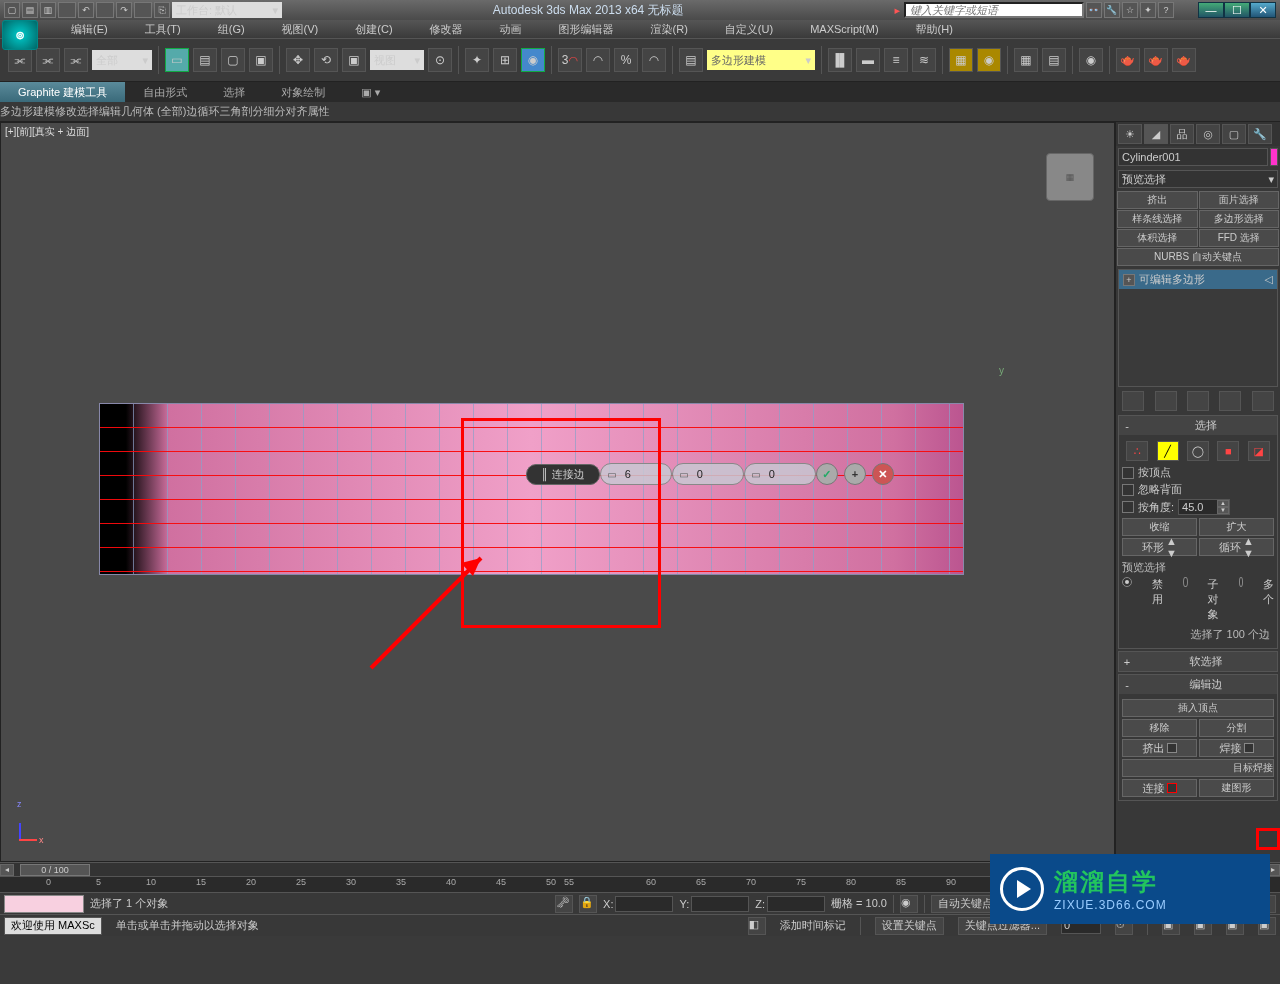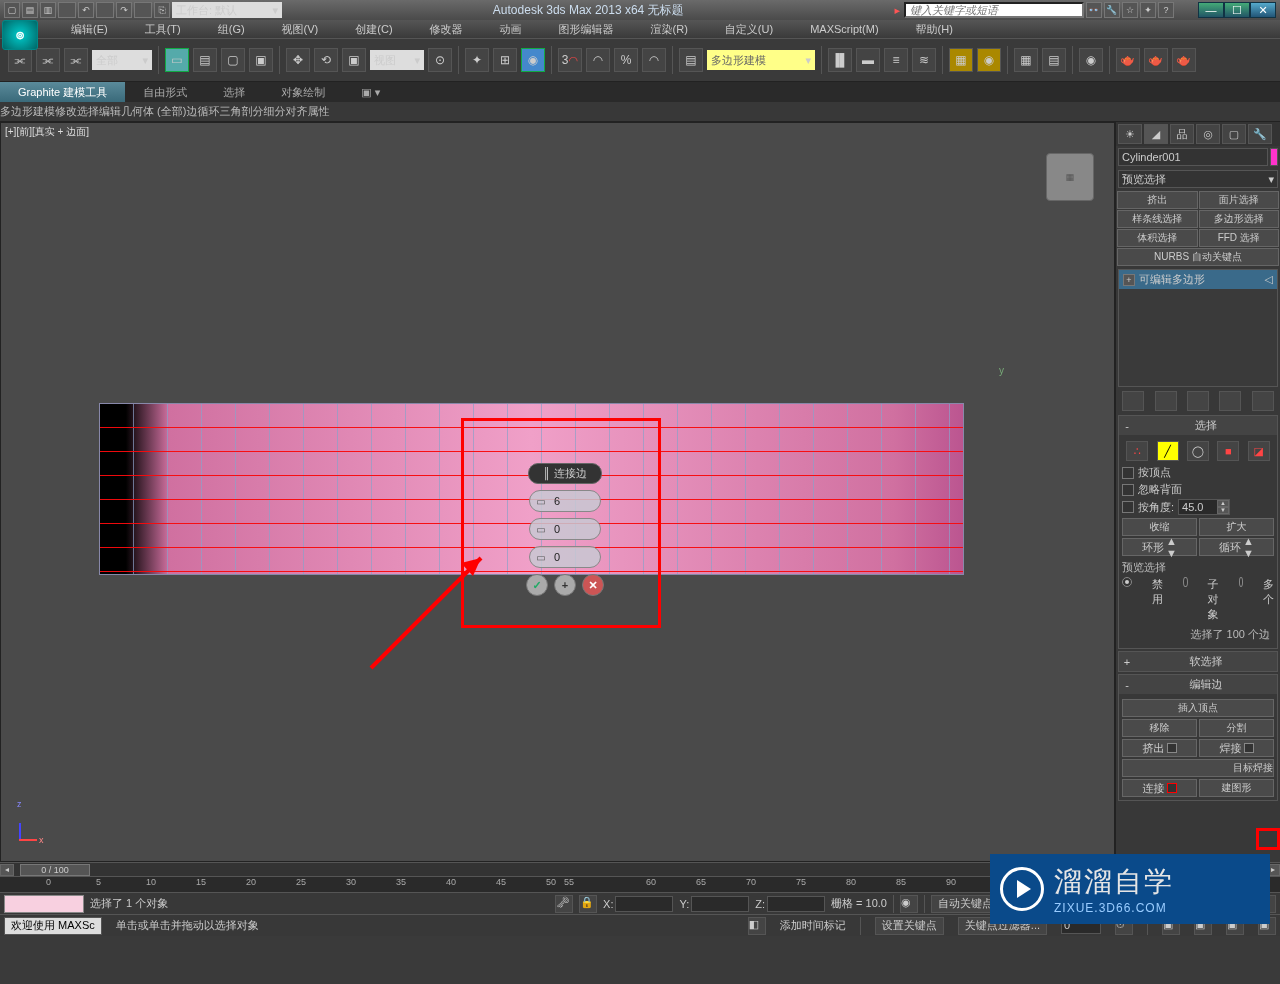--- a/index.html
+++ b/index.html
@@ -34,21 +34,21 @@
   .vp-axis{position:absolute;bottom:20px;left:18px;width:30px;height:30px}
   .vp-axis .z{position:absolute;width:2px;height:18px;background:#44f;left:0;bottom:0}
   .vp-axis .x{position:absolute;height:2px;width:18px;background:#f44;left:0;bottom:0}
   .vp-axis .zl{position:absolute;color:#88f;left:-2px;top:-12px;font-size:9px}
   .vp-axis .xl{position:absolute;color:#f88;left:20px;bottom:-4px;font-size:9px}
   .cylinder-mesh{position:absolute;left:98px;top:280px;width:865px;height:172px;background:linear-gradient(to right,#000 0%,#000 3%,#d070a0 8%,#f0a0c8 50%,#d070a0 92%,#bb5590 100%);border:1px solid #88a}
   .cylinder-mesh::before{content:"";position:absolute;inset:0;background-image:repeating-linear-gradient(to right,transparent 0,transparent 33px,rgba(140,160,200,.7) 33px,rgba(140,160,200,.7) 34px),repeating-linear-gradient(to bottom,transparent 0,transparent 23px,rgba(140,160,200,.6) 23px,rgba(140,160,200,.6) 24px)}
   .sel-edges{position:absolute;inset:0;background-image:repeating-linear-gradient(to bottom,transparent 0,transparent 23px,rgba(255,0,0,.9) 23px,rgba(255,0,0,.9) 24px)}
   .red-box{position:absolute;left:460px;top:295px;width:200px;height:210px;border:3px solid red;pointer-events:none}
   .red-arrow{position:absolute;left:360px;top:415px;width:140px;height:140px;pointer-events:none}
-  .caddy{position:absolute;left:525px;top:340px;display:flex;flex-direction:column;align-items:center;gap:6px}
+  .caddy{position:absolute;left:525px;top:340px;display:flex;flex-direction:row;align-items:center;}
   .caddy-title{background:#333;border:1px solid #666;border-radius:10px;padding:2px 14px;color:#ddd}
   .caddy-spin{display:flex;align-items:center;background:rgba(200,200,210,.85);border:1px solid #888;border-radius:11px;height:22px;width:72px}
   .caddy-spin .ico{width:22px;display:flex;justify-content:center;color:#555;font-size:10px}
   .caddy-spin .val{flex:1;color:#222;text-align:left;padding-left:2px}
   .caddy-btns{display:flex;gap:6px}
   .caddy-btn{width:22px;height:22px;border-radius:11px;background:#aaa;border:1px solid #777;display:flex;align-items:center;justify-content:center;color:#333;font-weight:bold}
   .caddy-btn.ok{color:#2a6}
   .caddy-btn.cancel{background:#c55;color:#fff}
   .right-panel{width:165px;background:#383838;border-left:1px solid #222;display:flex;flex-direction:column}
   .cmd-tabs{height:24px;display:flex;gap:2px;padding:2px;background:#333}
@@ -84,21 +84,21 @@
   .btn-row{display:flex;gap:2px;margin-top:2px}
   .pbtn{flex:1;height:18px;background:#4a4a4a;border:1px solid #666;display:flex;align-items:center;justify-content:center;font-size:10px}
   .pbtn .sq{width:10px;height:10px;border:1px solid #888;background:#333;margin-left:2px}
   .radio-row{display:flex;gap:20px;padding:2px 0}
   .radio{width:10px;height:10px;border-radius:50%;border:1px solid #888;background:#333}
   .radio.on::after{content:"";display:block;width:4px;height:4px;background:#ccc;border-radius:50%;margin:2px}
   .status-sel{text-align:right;padding:3px 4px;color:#bbb}
   .watermark{position:absolute;right:10px;bottom:60px;width:280px;height:70px;background:#0a4a8a;display:flex;align-items:center;padding:0 10px;gap:10px}
   .wm-play{width:44px;height:44px;border:3px solid #fff;border-radius:50%;display:flex;align-items:center;justify-content:center}
   .wm-play::after{content:"";border-left:14px solid #fff;border-top:9px solid transparent;border-bottom:9px solid transparent;margin-left:4px}
-  .wm-text{color:#e5e5e5;font-size:28px;font-weight:normal;letter-spacing:2px}
+  .wm-text{color:#22c55e;font-size:24px;font-weight:bold;letter-spacing:2px}
   .wm-url{color:#9cf;font-size:12px;letter-spacing:1px}
   .timeslider{height:14px;background:#333;border-top:1px solid #555;display:flex;align-items:center;position:relative}
   .ts-btn{width:14px;height:12px;background:#555;border:1px solid #666;font-size:8px;text-align:center}
   .ts-handle{position:absolute;left:20px;width:70px;height:12px;background:#555;border:1px solid #777;text-align:center;font-size:9px}
   .timeline{height:16px;background:#2a2a2a;border-top:1px solid #555;position:relative}
   .timeline .tick{position:absolute;top:0;color:#aaa;font-size:9px}
   .status1{height:22px;background:#383838;border-top:1px solid #555;display:flex;align-items:center;gap:6px;padding:0 4px}
   .status2{height:22px;background:#383838;border-top:1px solid #555;display:flex;align-items:center;gap:14px;padding:0 4px}
   .pink-sw{width:80px;height:18px;background:#f8d0e0;border:1px solid #888}
   .coord{display:flex;align-items:center;gap:2px}

